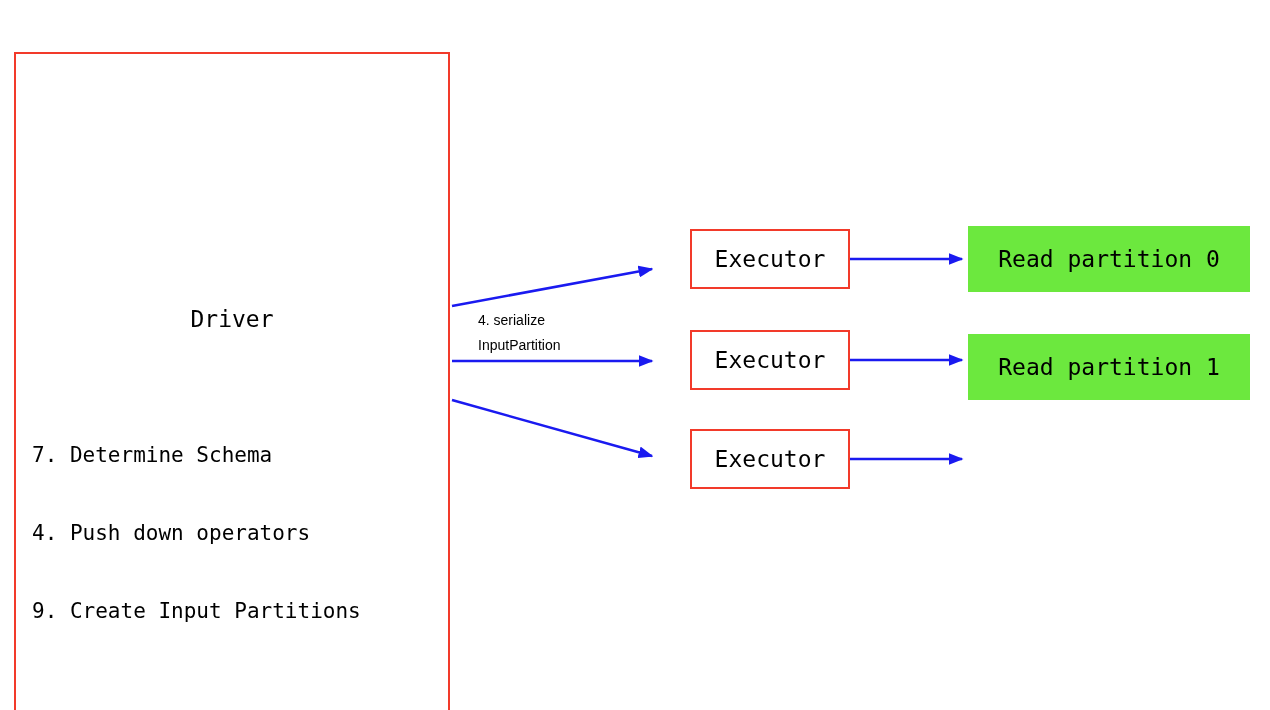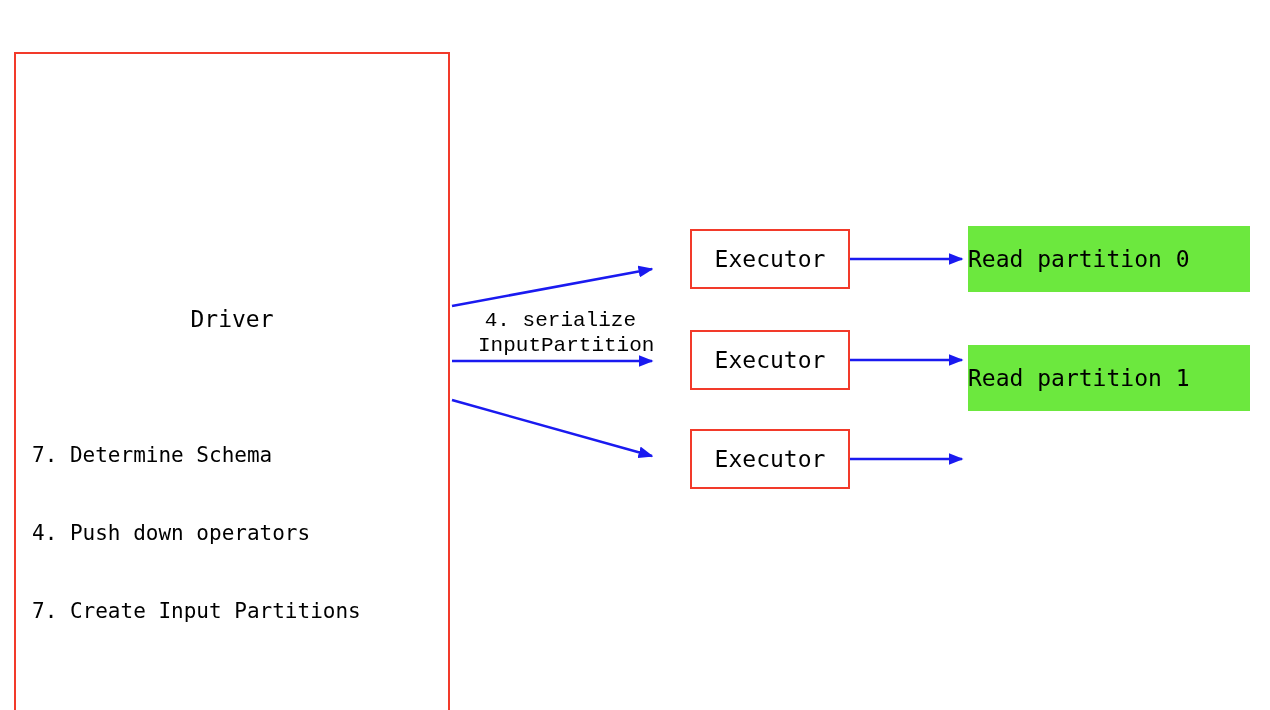--- a/index.html
+++ b/index.html
@@ -62,33 +62,34 @@
   .executor-1 { top: 330px; }
   .executor-2 { top: 429px; }
 
   
   .partition-box {
     left: 968px;
     width: 282px; height: 66px;
     background: var(--partition-fill);
     display: flex;
     align-items: center;
+    justify-content: center;
     font-size: 23px;
   }
   .partition-0 { top: 226px; }
-  .partition-1 { top: 345px; }
+  .partition-1 { top: 334px; }
   .partition-2 { top: 426px; }
 
   
   .annotation {
     position: absolute;
-    font-family: Liberation Mono, monospace;
-    font-size: 21px;
+    font-family: Liberation Sans, sans-serif;
+    font-size: 14px;
     line-height: 25px;
-    text-align: right;
+    text-align: left;
     color: var(--ink);
   }
   .annotation-serialize { left: 478px; top: 308px; width: 158px; }
   .annotation-reader   { left: 828px; top: 308px; width: 132px; }
 
   
   #arrow-layer {
     position: absolute;
     left: 0; top: 0;
     width: 1270px; height: 710px;
@@ -118,21 +119,21 @@
     <line class="arrow-line" x1="820" y1="259" x2="962" y2="259" marker-end="url(#arrowhead)"></line>
     <line class="arrow-line" x1="820" y1="360" x2="962" y2="360" marker-end="url(#arrowhead)"></line>
     <line class="arrow-line" x1="820" y1="459" x2="962" y2="459" marker-end="url(#arrowhead)"></line>
   </svg>
 
   <div class="box driver-box">
     <div class="driver-title">Driver</div>
     <div class="driver-steps">
       <span class="driver-step">7. Determine Schema</span>
       <span class="driver-step">4. Push down operators</span>
-      <span class="driver-step">7. Create Input Partitions</span>
+      <span class="driver-step">9. Create Input Partitions</span>
     </div>
   </div>
 
   <div class="box executor-box executor-0">
     <span>Executor</span>
   </div>
   <div class="box executor-box executor-1">
     <span>Executor</span>
   </div>
   <div class="box executor-box executor-2">

